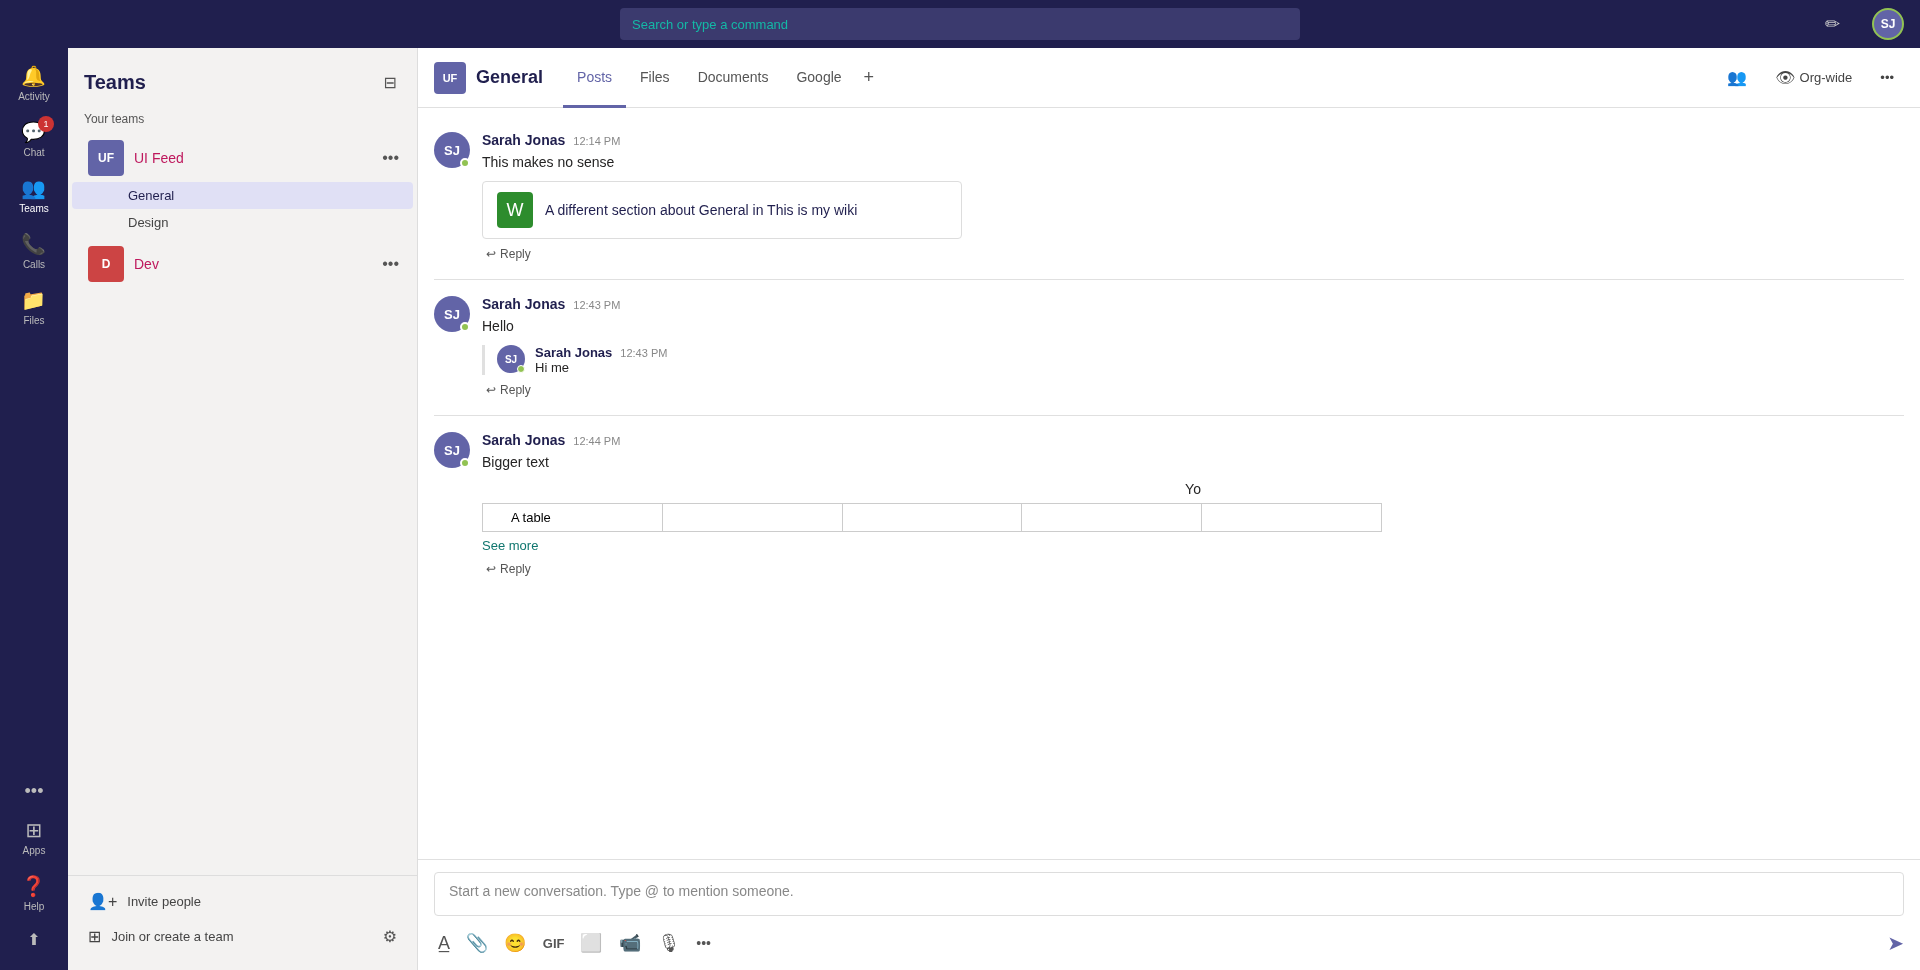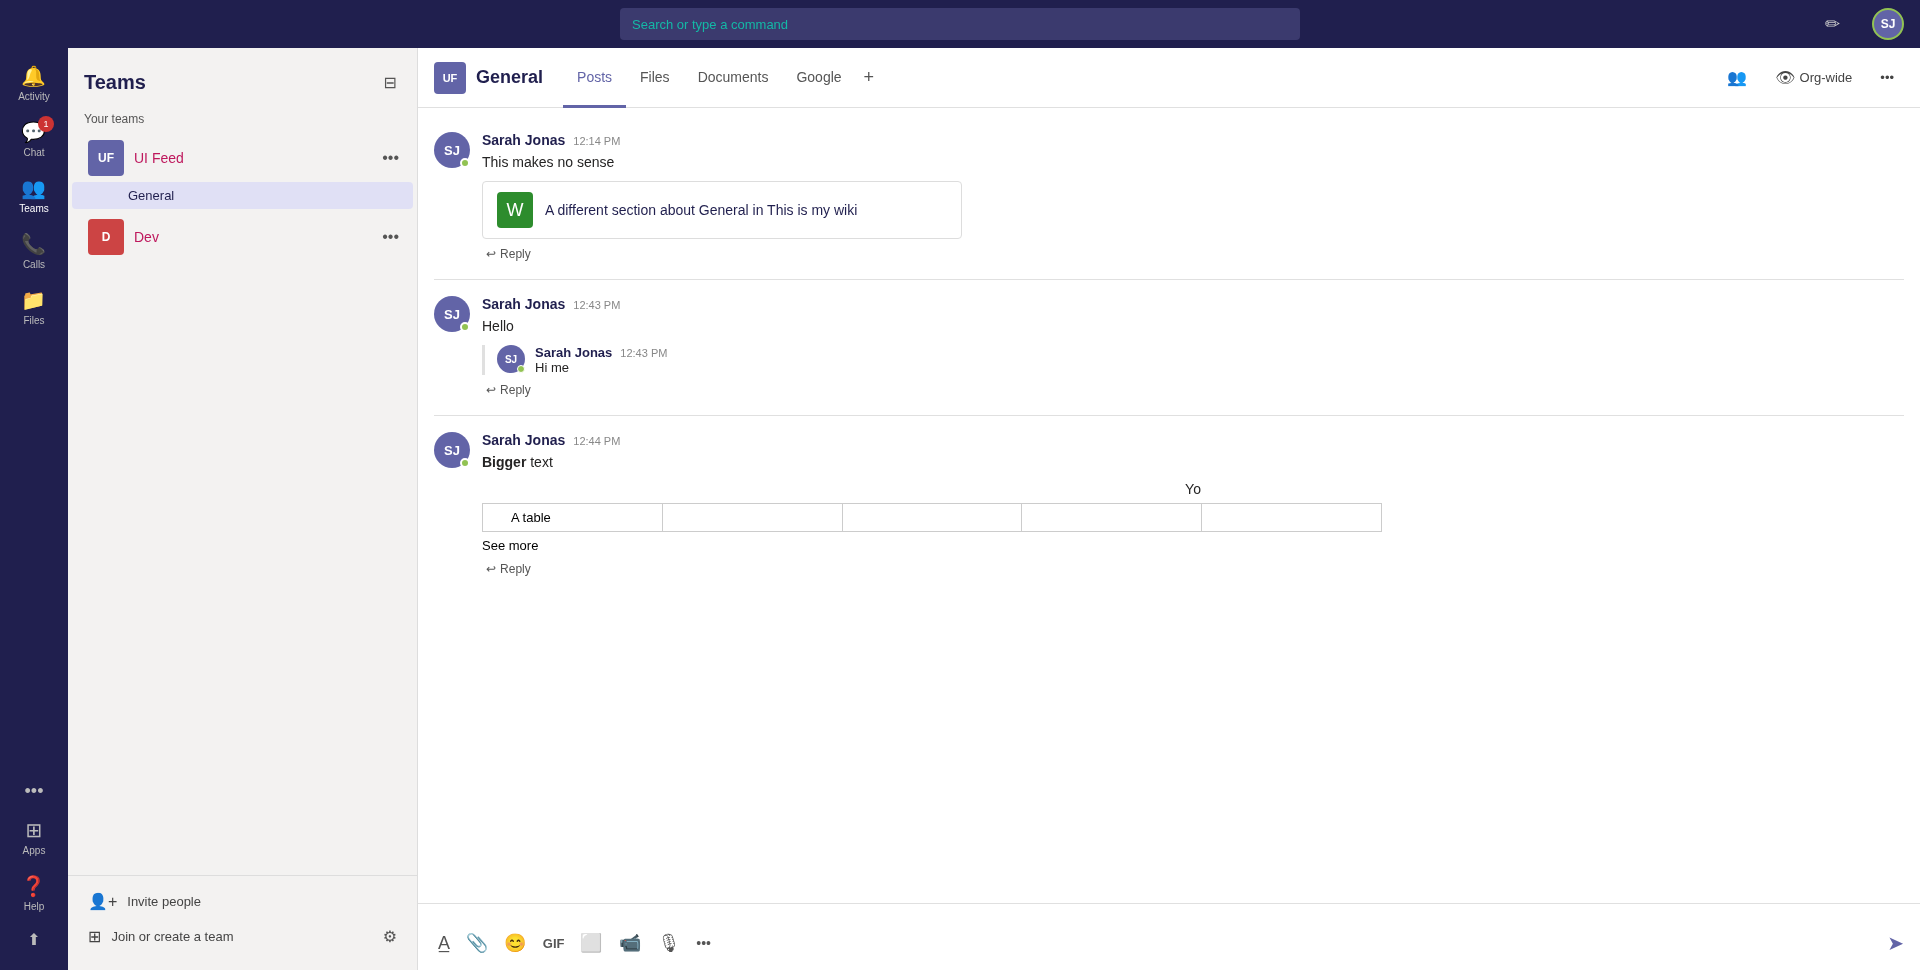--- a/index.html
+++ b/index.html
@@ -360,21 +360,21 @@
     }
     .message-time {
       font-size: 11px;
       color: #888;
     }
     .message-text {
       font-size: 14px;
       color: #252424;
       line-height: 1.5;
     }
-    .message-text strong { font-weight: 700; }
+    .message-text strong { font-weight: 400; }
 
     .wiki-card {
       display: flex;
       align-items: center;
       border: 1px solid #ddd;
       border-radius: 4px;
       padding: 10px 14px;
       margin-top: 8px;
       max-width: 480px;
       gap: 12px;
@@ -462,21 +462,21 @@
     }
     .table-preview td {
       border: 1px solid #ccc;
       padding: 6px 28px;
       font-size: 13px;
       min-width: 120px;
     }
 
     .see-more-btn {
       font-size: 13px;
-      color: #000000;
+      color: #0f766e;
       cursor: pointer;
       margin-top: 6px;
       display: inline-block;
     }
 
     .table-heading {
       font-size: 14px;
       color: #252424;
       text-align: center;
       margin-top: 8px;
@@ -584,20 +584,23 @@
     <div class="sidebar-section-title">Your teams</div>
 
     <div class="team-item">
       <div class="team-avatar" style="background:#6264a7;">UF</div>
       <span class="team-name">UI Feed</span>
       <span class="team-more">•••</span>
     </div>
 
     <div class="channel-item active">
       <span>General</span>
+    </div>
+    <div class="channel-item">
+      <span>Design</span>
     </div>
 
     <div class="team-item" style="margin-top:4px;">
       <div class="team-avatar" style="background:#cc4444;">D</div>
       <span class="team-name">Dev</span>
       <span class="team-more">•••</span>
     </div>
 
     <div style="padding: 8px 16px; font-size: 11px; color: transparent; height: 20px;"></div>
 
@@ -745,20 +748,23 @@
           <div class="reply-btn">
             <span>↩</span>
             <span>Reply</span>
           </div>
         </div>
       </div>
 
     </div>
 
     <div class="compose-area">
+      <div class="compose-box">
+        <span>Start a new conversation. Type @ to mention someone.</span>
+      </div>
       <div class="compose-toolbar">
         <span class="compose-tool">A̲</span>
         <span class="compose-tool">📎</span>
         <span class="compose-tool">😊</span>
         <span class="compose-tool" style="font-size:13px;font-weight:600;">GIF</span>
         <span class="compose-tool">⬜</span>
         <span class="compose-tool">📹</span>
         <span class="compose-tool">🎙</span>
         <span class="compose-tool" style="font-size:14px;">•••</span>
         <span class="compose-send">➤</span>

